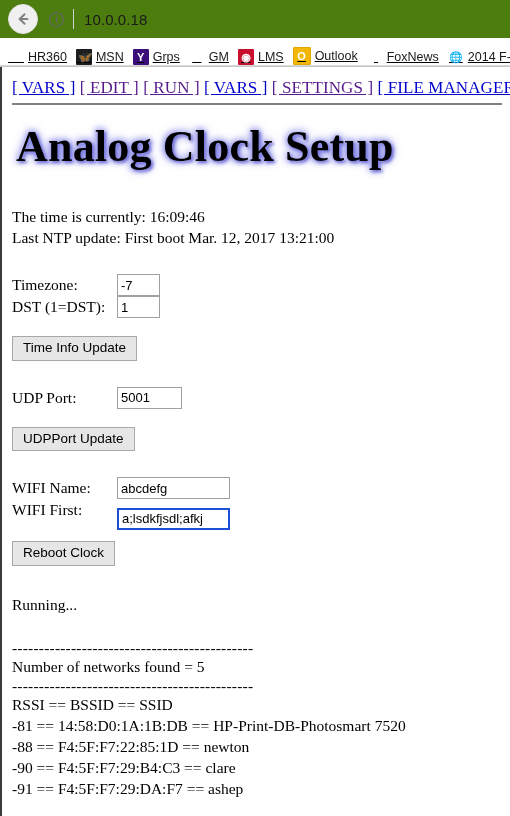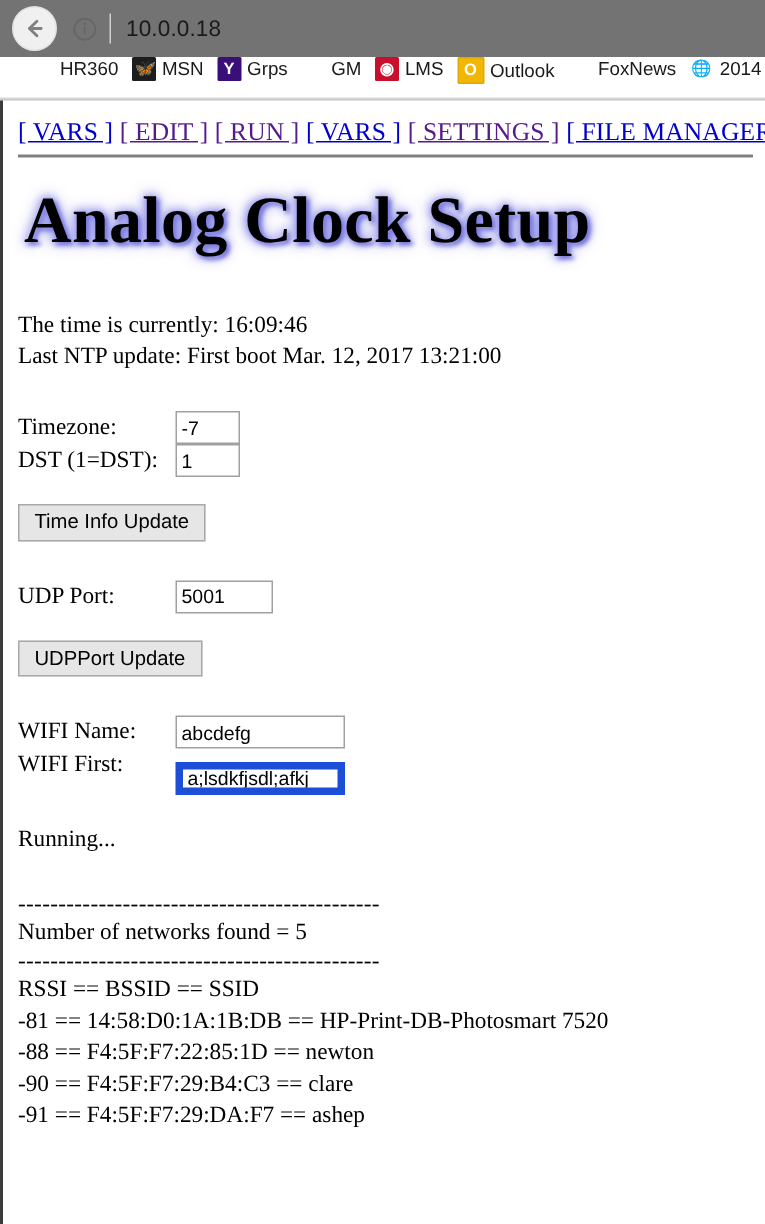--- a/index.html
+++ b/index.html
@@ -11,21 +11,21 @@
     width: 510px;
     height: 816px;
     background: #ffffff;
     font-family: "Liberation Serif", "DejaVu Serif", serif;
     overflow: hidden;
   }
 
   
   #browser-chrome {
     width: 510px;
-    background: #737373;
+    background: #4d7c0f;
     border-bottom: 1px solid #c8c8c8;
   }
   #toolbar-row {
     height: 38px;
     display: flex;
     align-items: center;
     padding: 0 0 0 8px;
     box-sizing: border-box;
   }
   #back-button {
@@ -62,26 +62,27 @@
     font-size: 15px;
     color: #1a1a1a;
     letter-spacing: 0.1px;
     white-space: nowrap;
   }
 
   
   #bookmarks-bar {
     height: 28px;
     display: flex;
-    align-items: flex-start;
-    padding-left: 20px;
+    align-items: flex-end;
+    padding-left: 8px;
     box-sizing: border-box;
     border-bottom: 1px solid #d8d8d8;
     background: #ffffff;
     overflow: hidden;
+    text-decoration: underline;
   }
   .bookmark {
     display: flex;
     align-items: center;
     margin-right: 9px;
     white-space: nowrap;
     flex: 0 0 auto;
   }
   .bookmark .bm-icon {
     width: 16px;
@@ -194,21 +195,21 @@
     border: 1px solid #a0a0a0;
     box-sizing: border-box;
     height: 22px;
     padding: 1px 3px;
     outline: none;
   }
   input.tz-input { width: 43px; }
   input.udp-input { width: 65px; }
   input.wifi-input { width: 113px; }
   input.focused {
-    border: 5px solid #1d4ed8;
+    border: 2px solid #1d4ed8;
     margin-top: 17px;
   }
 
   button.gray-button {
     font-family: "Liberation Sans", "DejaVu Sans", sans-serif;
     font-size: 13.5px;
     color: #000000;
     background: #e6e6e6;
     border: 1px solid #a8a8a8;
     padding: 4px 10px 5px 10px;
@@ -346,20 +347,23 @@
     <div class="field-row">
       <span class="field-label w-wifi">WIFI Name:</span>
       <input class="text-input wifi-input" type="text" value="abcdefg" style="">
     </div>
     <div class="field-row">
       <span class="field-label w-wifi">WIFI First:</span>
       <input class="text-input wifi-input focused" type="text" value="a;lsdkfjsdl;afkj" style="">
     </div>
   </div>
 
+  <div class="btn-row" style="margin-top:20px;">
+    <button class="gray-button">Reboot Clock</button>
+  </div>
 
   <div id="running-text" class="body-text">Running...</div>
 
   <div id="networks">
     <div class="dash-line">---------------------------------------------</div>
     <div class="net-line">Number of networks found = 5</div>
     <div class="dash-line">---------------------------------------------</div>
     <div class="net-line">RSSI == BSSID == SSID</div>
     <div class="net-line">-81 == 14:58:D0:1A:1B:DB == HP-Print-DB-Photosmart 7520</div>
     <div class="net-line">-88 == F4:5F:F7:22:85:1D == newton</div>

